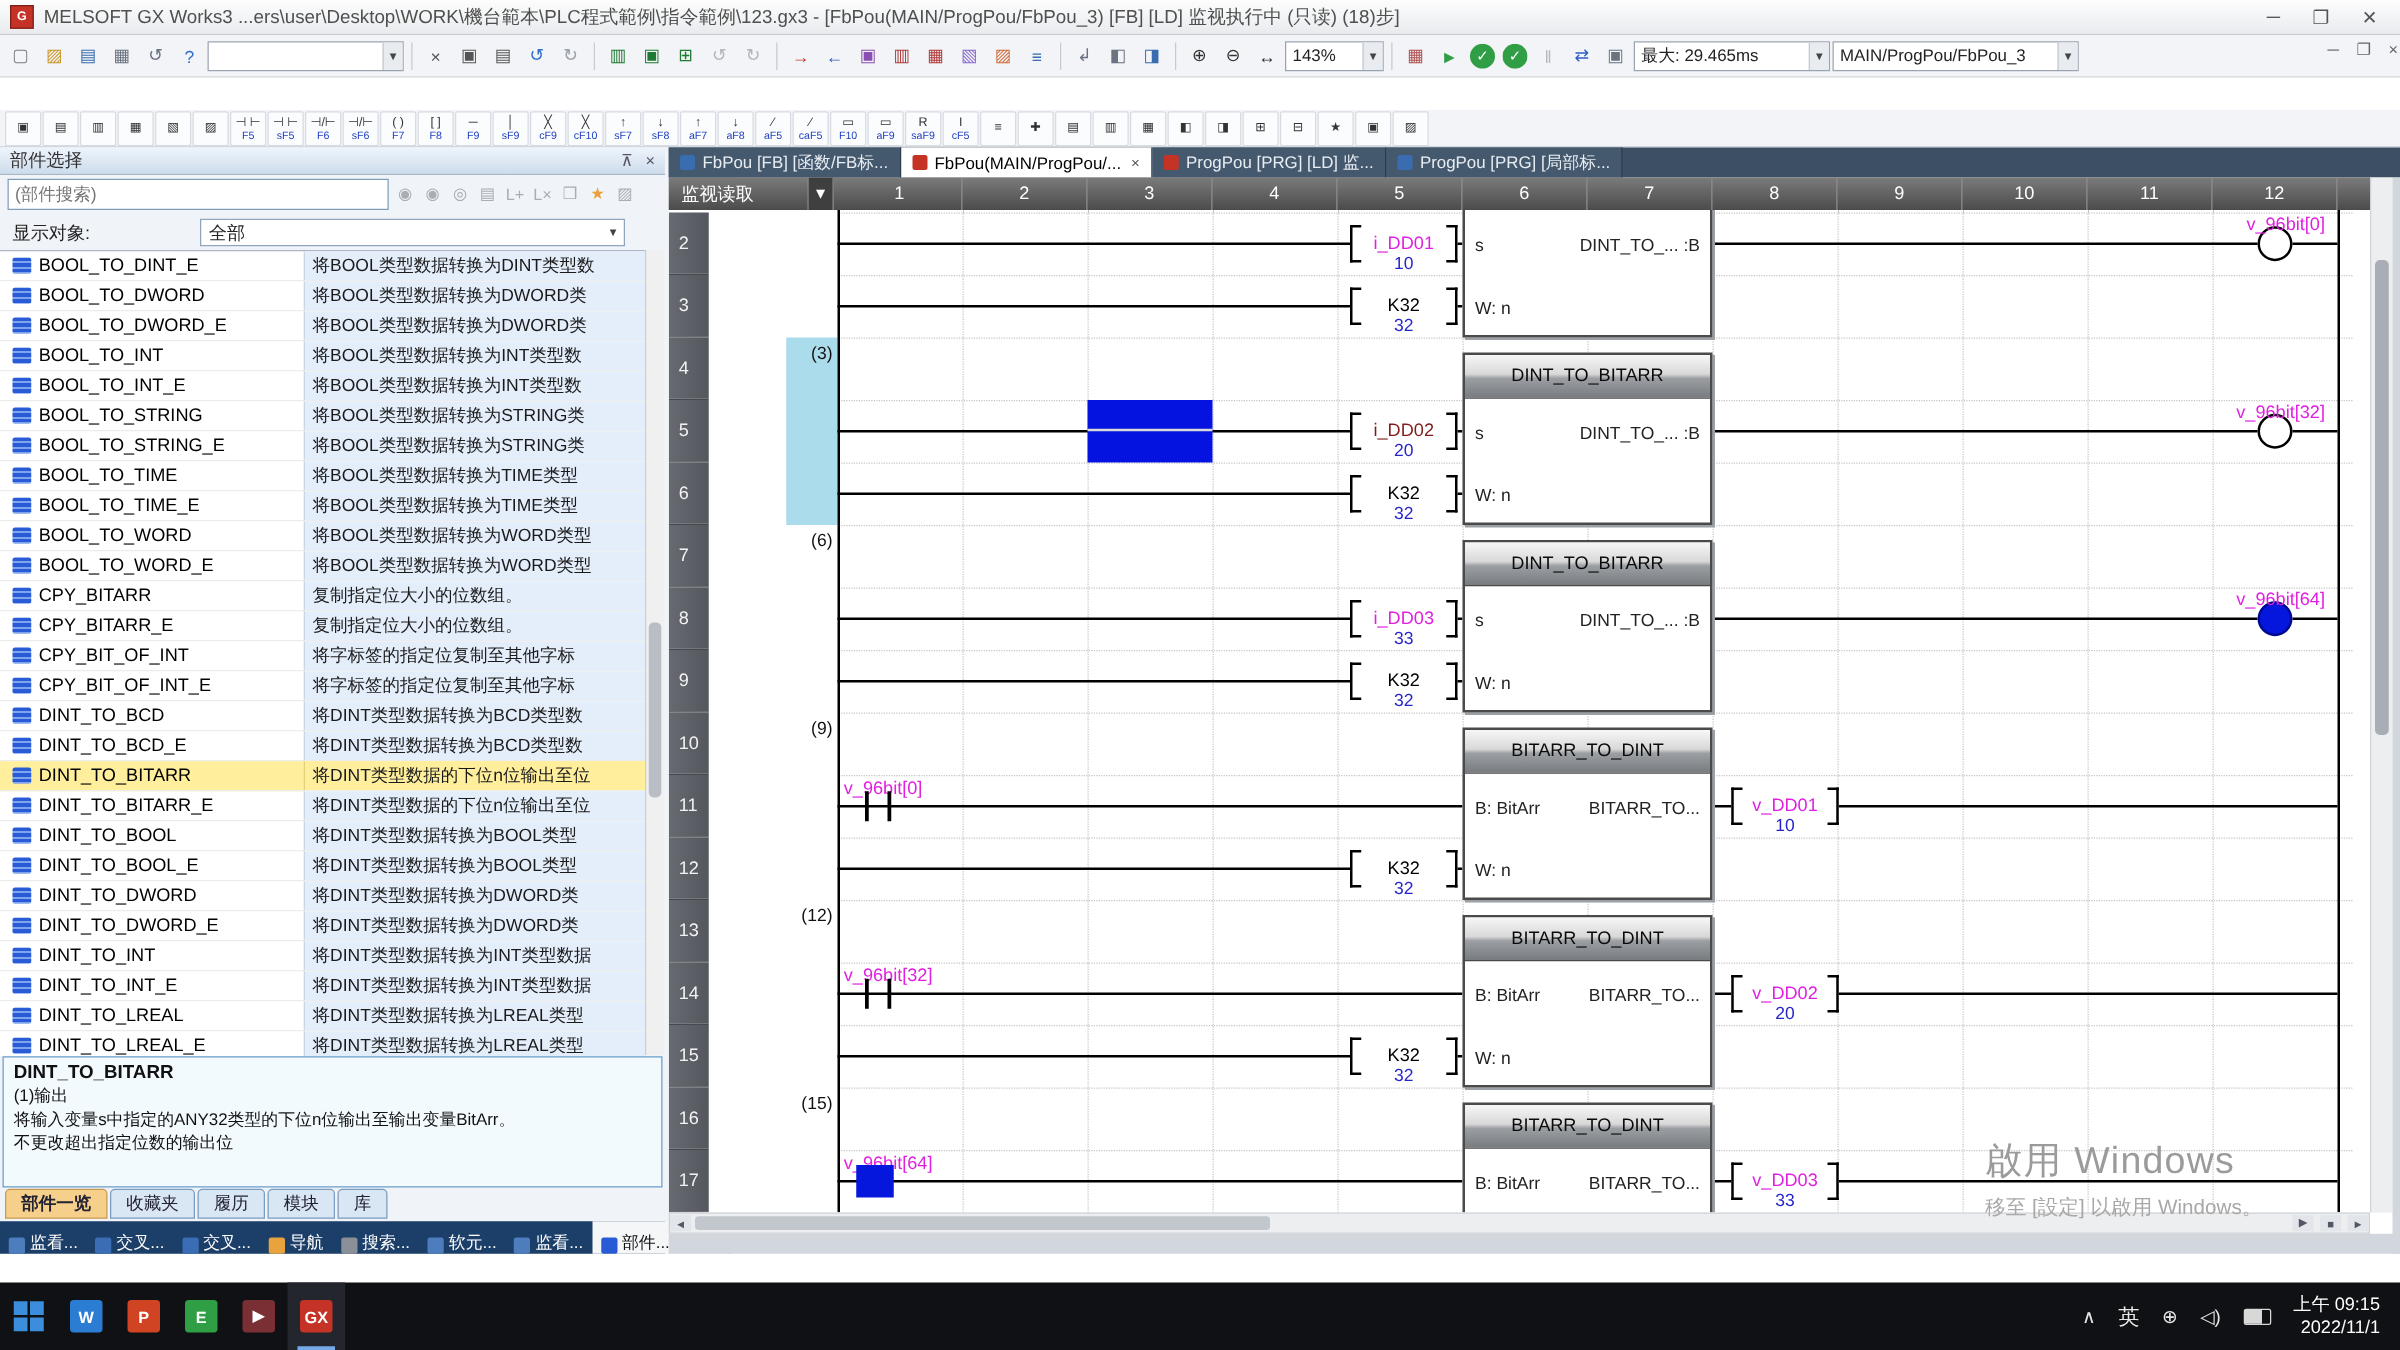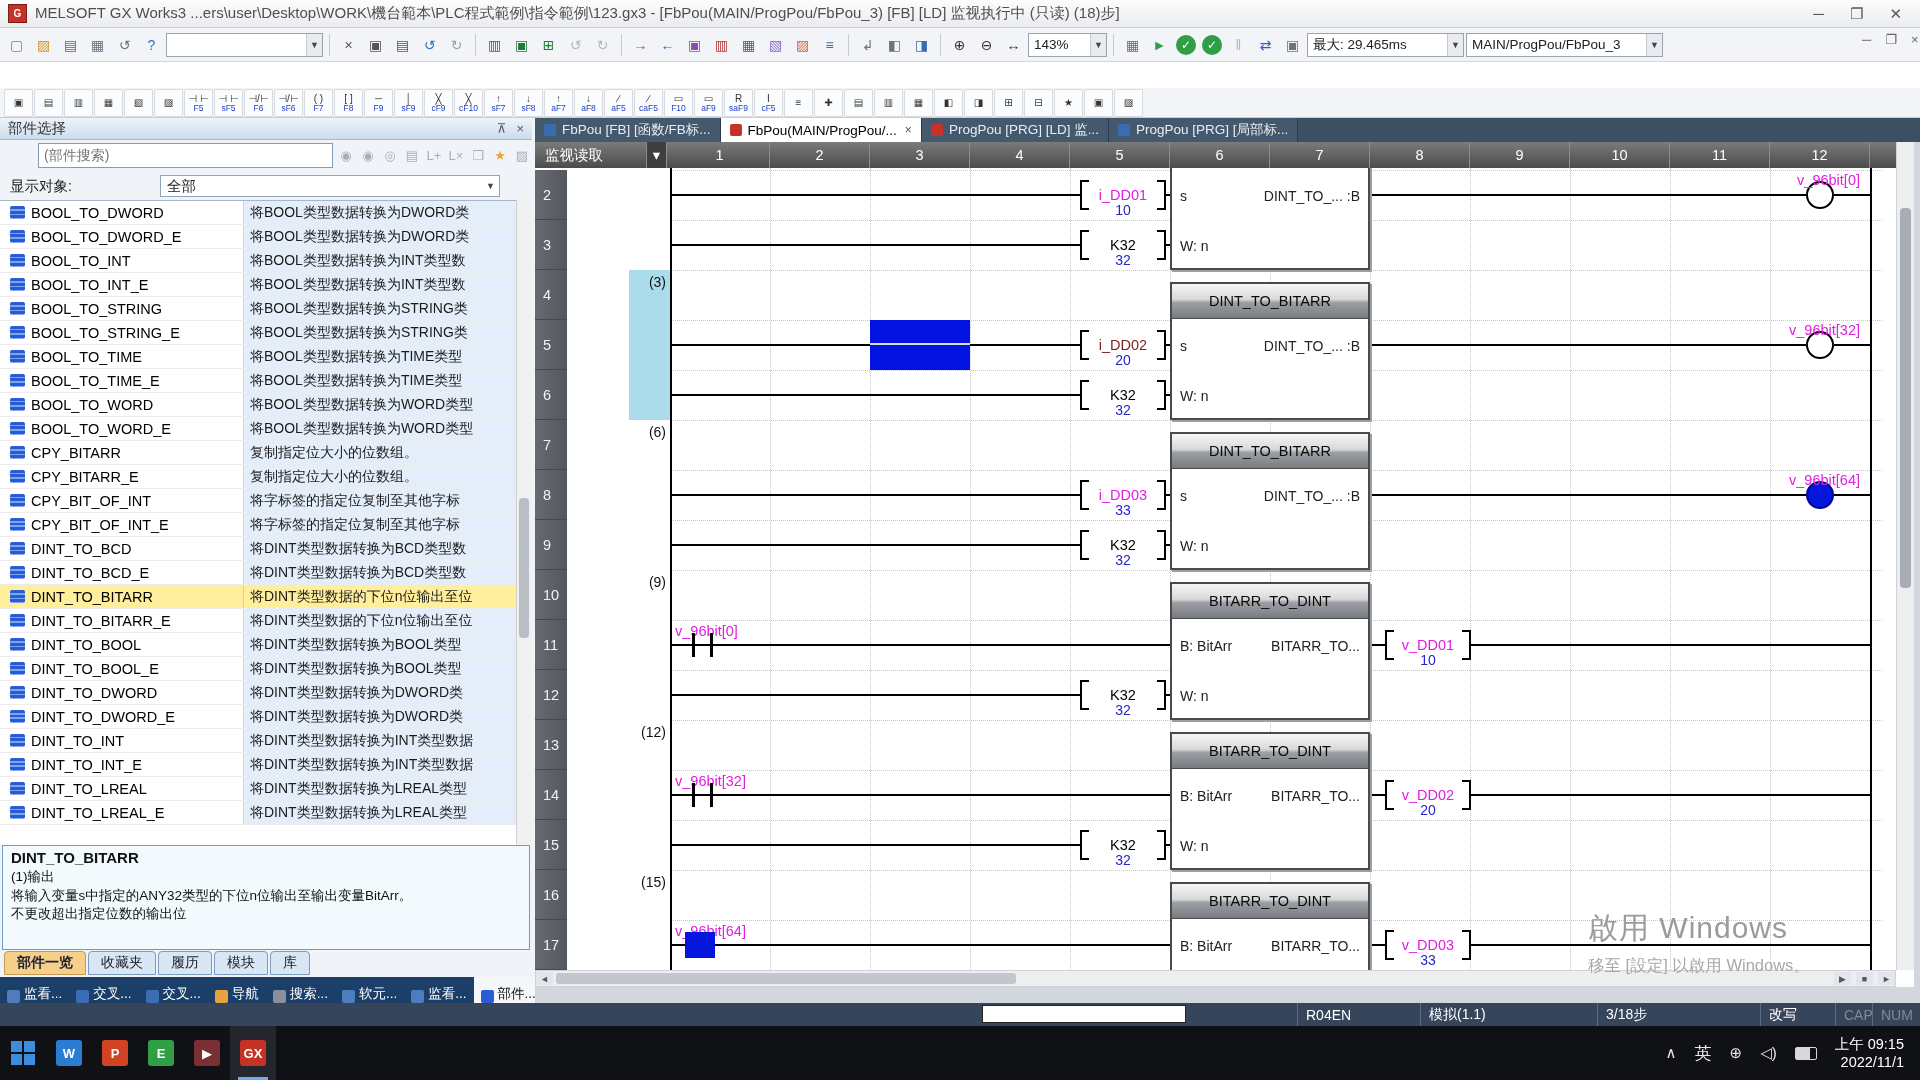--- a/index.html
+++ b/index.html
@@ -35,21 +35,21 @@
   .licon .g{font-size:10px;line-height:11px;color:#333;}
   .licon .k{font-size:8.5px;line-height:9px;color:#1f3fbf;}
   
   .leftpanel{left:0;top:118px;width:584px;height:885px;background:#f0f3f7;border-right:1px solid #98a6b8;box-sizing:border-box;}
   .phead{left:0;top:0;width:532px;height:22px;background:linear-gradient(#eef4fb,#cddcec);
     border-bottom:1px solid #a8b8cb;display:flex;align-items:center;font-size:14.5px;color:#333;
     padding-left:8px;box-sizing:border-box;}
   .phead .pbtns{margin-left:auto;display:flex;gap:10px;padding-right:8px;color:#556;font-size:13px;}
   .searchrow{left:0;top:22px;width:532px;height:30px;display:flex;align-items:center;padding-left:6px;box-sizing:border-box;gap:3px;}
   .searchbox{width:296px;height:21px;background:#fff;border:1px solid #7f9db9;font-size:14px;color:#888;
-    padding-left:5px;font-family:"Liberation Sans",sans-serif;margin-left:32px;}
+    padding-left:5px;font-family:"Liberation Sans",sans-serif;}
   .sicon{width:20px;height:20px;display:flex;align-items:center;justify-content:center;font-size:13px;color:#a9aeb5;}
   .displayrow{left:0;top:54px;width:532px;height:28px;display:flex;align-items:center;font-size:14.5px;color:#222;}
   .displayrow .lbl{padding-left:10px;width:150px;}
   .dcombo{width:340px;height:22px;background:#fff;border:1px solid #8fa5bd;display:flex;align-items:center;
     justify-content:space-between;padding-left:6px;font-size:14.5px;box-sizing:border-box;}
   .dcombo .dd{font-size:9px;color:#444;padding-right:4px;}
   .plist{left:0;top:82px;width:516px;height:644px;background:#fff;overflow:hidden;border-top:1px solid #aab6c4;}
   .prow{height:23px;display:flex;align-items:center;font-size:14.5px;color:#000;border-bottom:1px solid #ececec;}
   .prow .fbicon{width:15px;height:13px;margin:0 6px 0 10px;
     background:repeating-linear-gradient(#2a5bd7 0 3px,#7fa4ee 3px 4.5px);border-radius:2px;flex:0 0 auto;}
@@ -401,20 +401,25 @@
     <div class="abs displayrow">
       <span class="lbl">显示对象:</span>
       <span class="dcombo">
         <span>全部</span>
           <span class="dd">▼</span>
       </span>
     </div>
     <div class="abs plist" id="plist">
         <div class="prow">
           <div class="fbicon"></div>
+          <div class="nm">BOOL_TO_DINT_E</div>
+          <div class="ds">将BOOL类型数据转换为DINT类型数</div>
+        </div>
+        <div class="prow">
+          <div class="fbicon"></div>
           <div class="nm">BOOL_TO_DWORD</div>
           <div class="ds">将BOOL类型数据转换为DWORD类</div>
         </div>
         <div class="prow">
           <div class="fbicon"></div>
           <div class="nm">BOOL_TO_DWORD_E</div>
           <div class="ds">将BOOL类型数据转换为DWORD类</div>
         </div>
         <div class="prow">
           <div class="fbicon"></div>
@@ -834,29 +839,20 @@
     <span class="harrow" style="right:44px;">▶</span>
     <span class="harrow" style="right:22px;">■</span>
     <span class="harrow" style="right:0;">►</span>
   </div>
   <div class="abs vscroll">
     <div class="vthumb" style="top:66px;height:380px;"></div>
   </div>
   <div class="abs chrome" style="left:535px;top:987px;width:1385px;height:16px;"></div>
   <div class="abs chrome" style="left:1914px;top:142px;width:6px;height:861px;"></div>
 
-  <div class="abs statusbar" id="statusbar">
-      <div class="swhite" style="left: 982px; width: 204px;"></div>
-      <div class="scell" style="left: 1297px; width: 123px;">R04EN</div>
-      <div class="scell" style="left: 1420px; width: 177px;">模拟(1.1)</div>
-      <div class="scell" style="left: 1597px; width: 163px;">3/18步</div>
-      <div class="scell" style="left: 1760px; width: 75px;">改写</div>
-      <div class="scell dim" style="left: 1835px; width: 37px;">CAP</div>
-      <div class="scell dim" style="left: 1872px; width: 48px;">NUM</div>
-    </div>
 
   <div class="abs taskbar" id="taskbar">
       <div class="tslot">
         <div class="winlogo">
           <div></div>
           <div></div>
           <div></div>
           <div></div>
         </div>
       </div>

